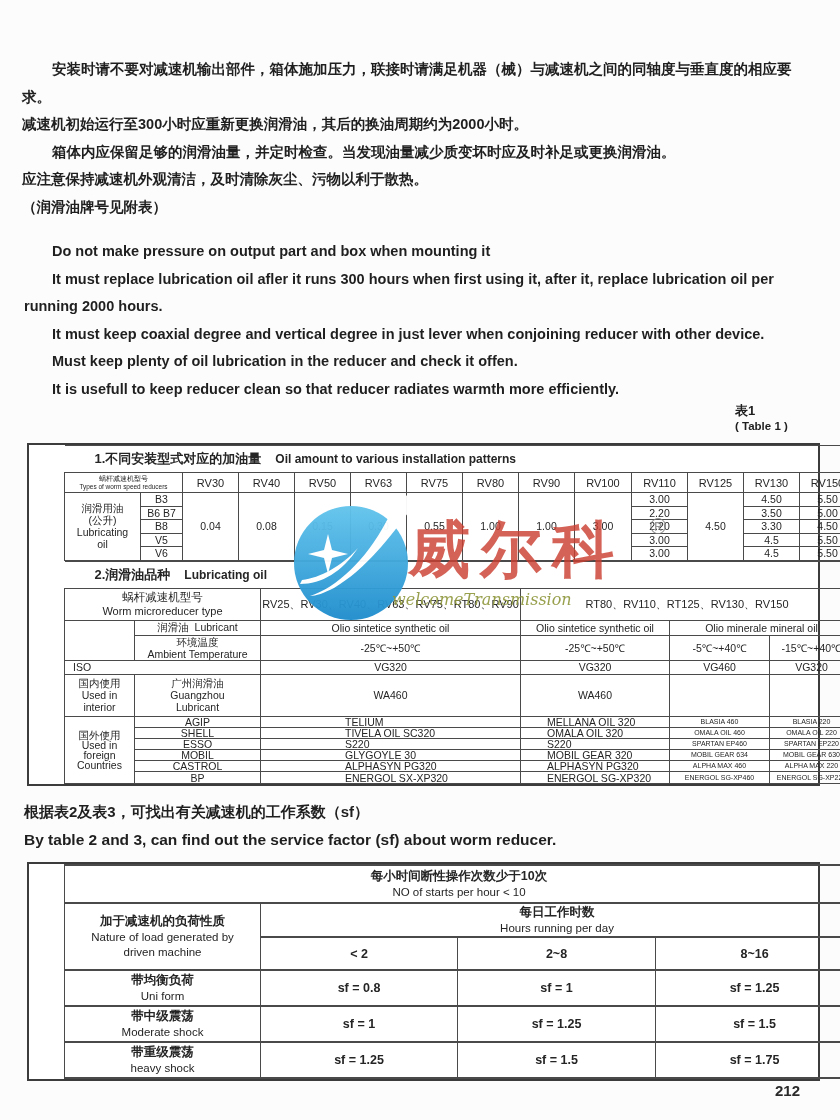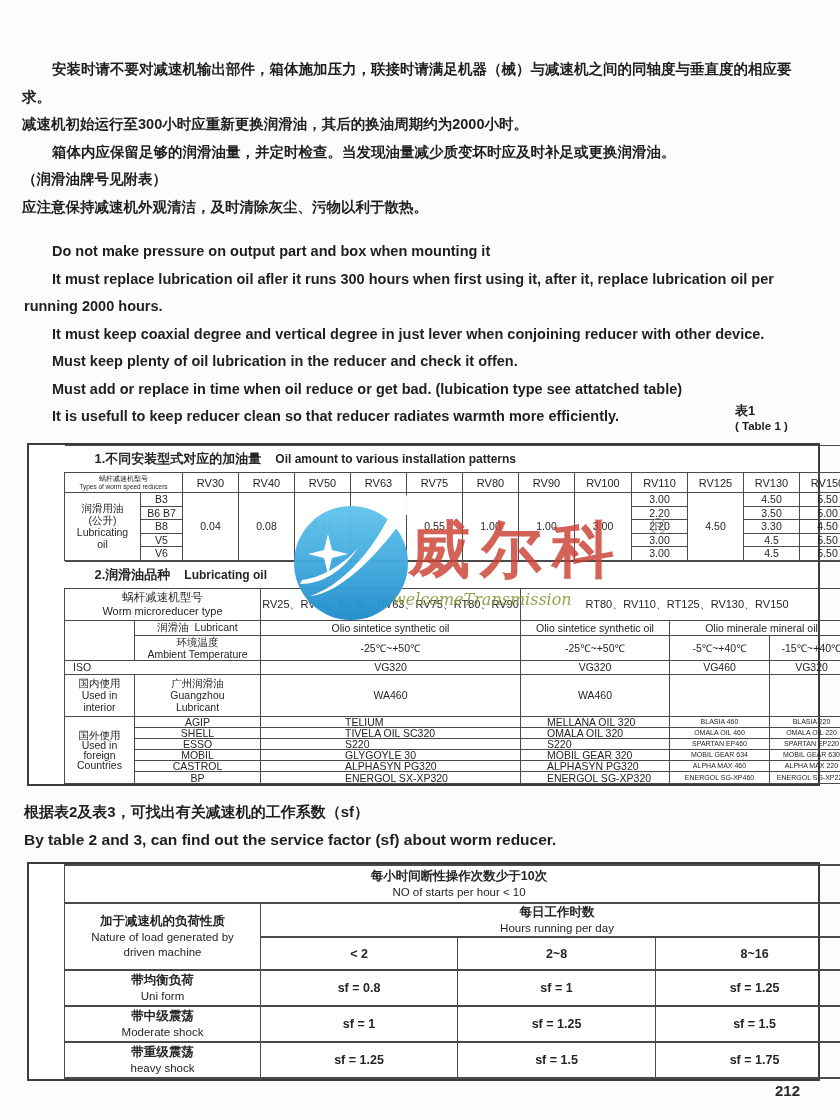--- a/index.html
+++ b/index.html
@@ -81,30 +81,29 @@
 </head>
 <body>
 
 <div class="page">
 
 
   <div class="cn-paras">
     <p class="indent">安装时请不要对减速机输出部件，箱体施加压力，联接时请满足机器（械）与减速机之间的同轴度与垂直度的相应要求。</p>
     <p>减速机初始运行至300小时应重新更换润滑油，其后的换油周期约为2000小时。</p>
     <p class="indent">箱体内应保留足够的润滑油量，并定时检查。当发现油量减少质变坏时应及时补足或更换润滑油。</p>
+    <p>应注意保持减速机外观清洁，及时清除灰尘、污物以利于散热。</p>
     <p>（润滑油牌号见附表）</p>
-    <p>应注意保持减速机外观清洁，及时清除灰尘、污物以利于散热。</p>
   </div>
 
   <div class="en-paras">
     <p>Do not make pressure on output part and box when mounting it</p>
     <p>It must replace lubrication oil afler it runs 300 hours when first using it, after it, replace lubrication oil per running 2000 hours.</p>
     <p>It must keep coaxial degree and vertical degree in just lever when conjoining reducer with other device.</p>
     <p>Must keep plenty of oil lubrication in the reducer and check it offen.</p>
-    <p>Must add or replace in time when oil reduce or get bad. (lubication type see attatched table)</p>
     <p>It is usefull to keep reducer clean so that reducer radiates warmth more efficiently.</p>
   </div>
 
   <div class="tbl-tag" id="tag1">
     <div class="cn">表1</div>
     <div class="en">( Table 1 )</div>
   </div>
 
   <div class="frame" id="frame1">
     <table class="tA">

